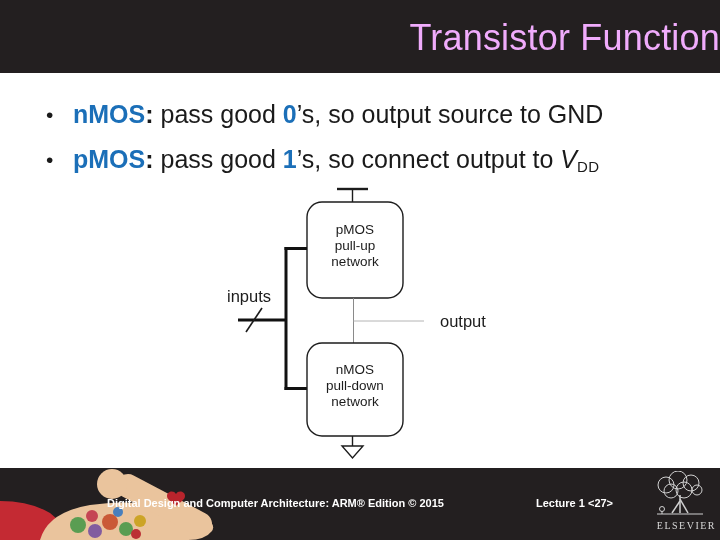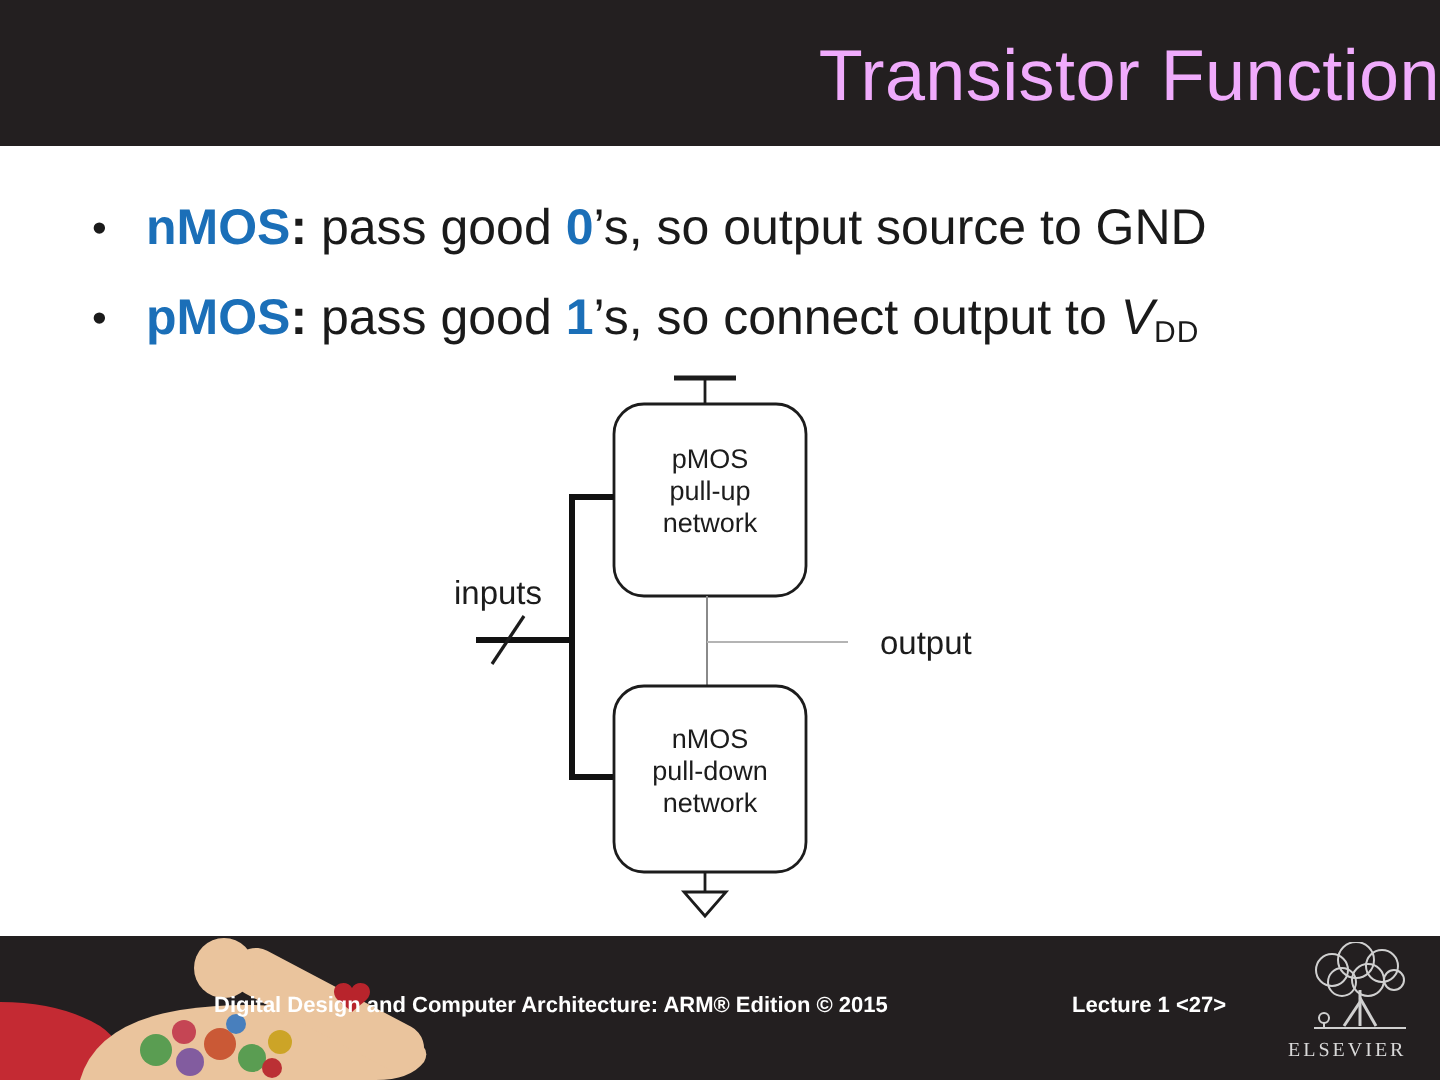--- a/index.html
+++ b/index.html
@@ -26,21 +26,21 @@
   .diagram{position:absolute;left:200px;top:180px;width:320px;height:285px;}
   .diagram text{font-family:"Liberation Sans", sans-serif;fill:#1c1c1c;}
   .box-label{font-size:13.5px;}
   .wire-label{font-size:16.5px;}
 
   
   .footer-bar{position:absolute;left:0;top:468px;width:720px;height:72px;background:#231f20;overflow:hidden;}
   .credit{position:absolute;left:107px;top:29px;font-size:11px;font-weight:700;color:#ffffff;white-space:nowrap;}
   .lecture{position:absolute;left:516px;top:29px;font-size:11px;font-weight:700;color:#ffffff;white-space:nowrap;margin-left:20px;}
   .arm-illustration{position:absolute;left:0;top:0;width:235px;height:72px;}
-  .elsevier{position:absolute;right:4px;top:1px;width:72px;height:70px;text-align:left;}
+  .elsevier{position:absolute;right:4px;top:1px;width:72px;height:70px;text-align:right;}
   .elsevier-tree{display:block;margin:2px auto 0 auto;}
   .elsevier-name{display:block;margin-top:1px;font-family:"Liberation Serif", serif;
                  font-size:10px;color:#d9d9d9;letter-spacing:1.5px;}
 </style>
 </head>
 <body>
 
 <div class="slide">
 
   <header class="title-bar">

